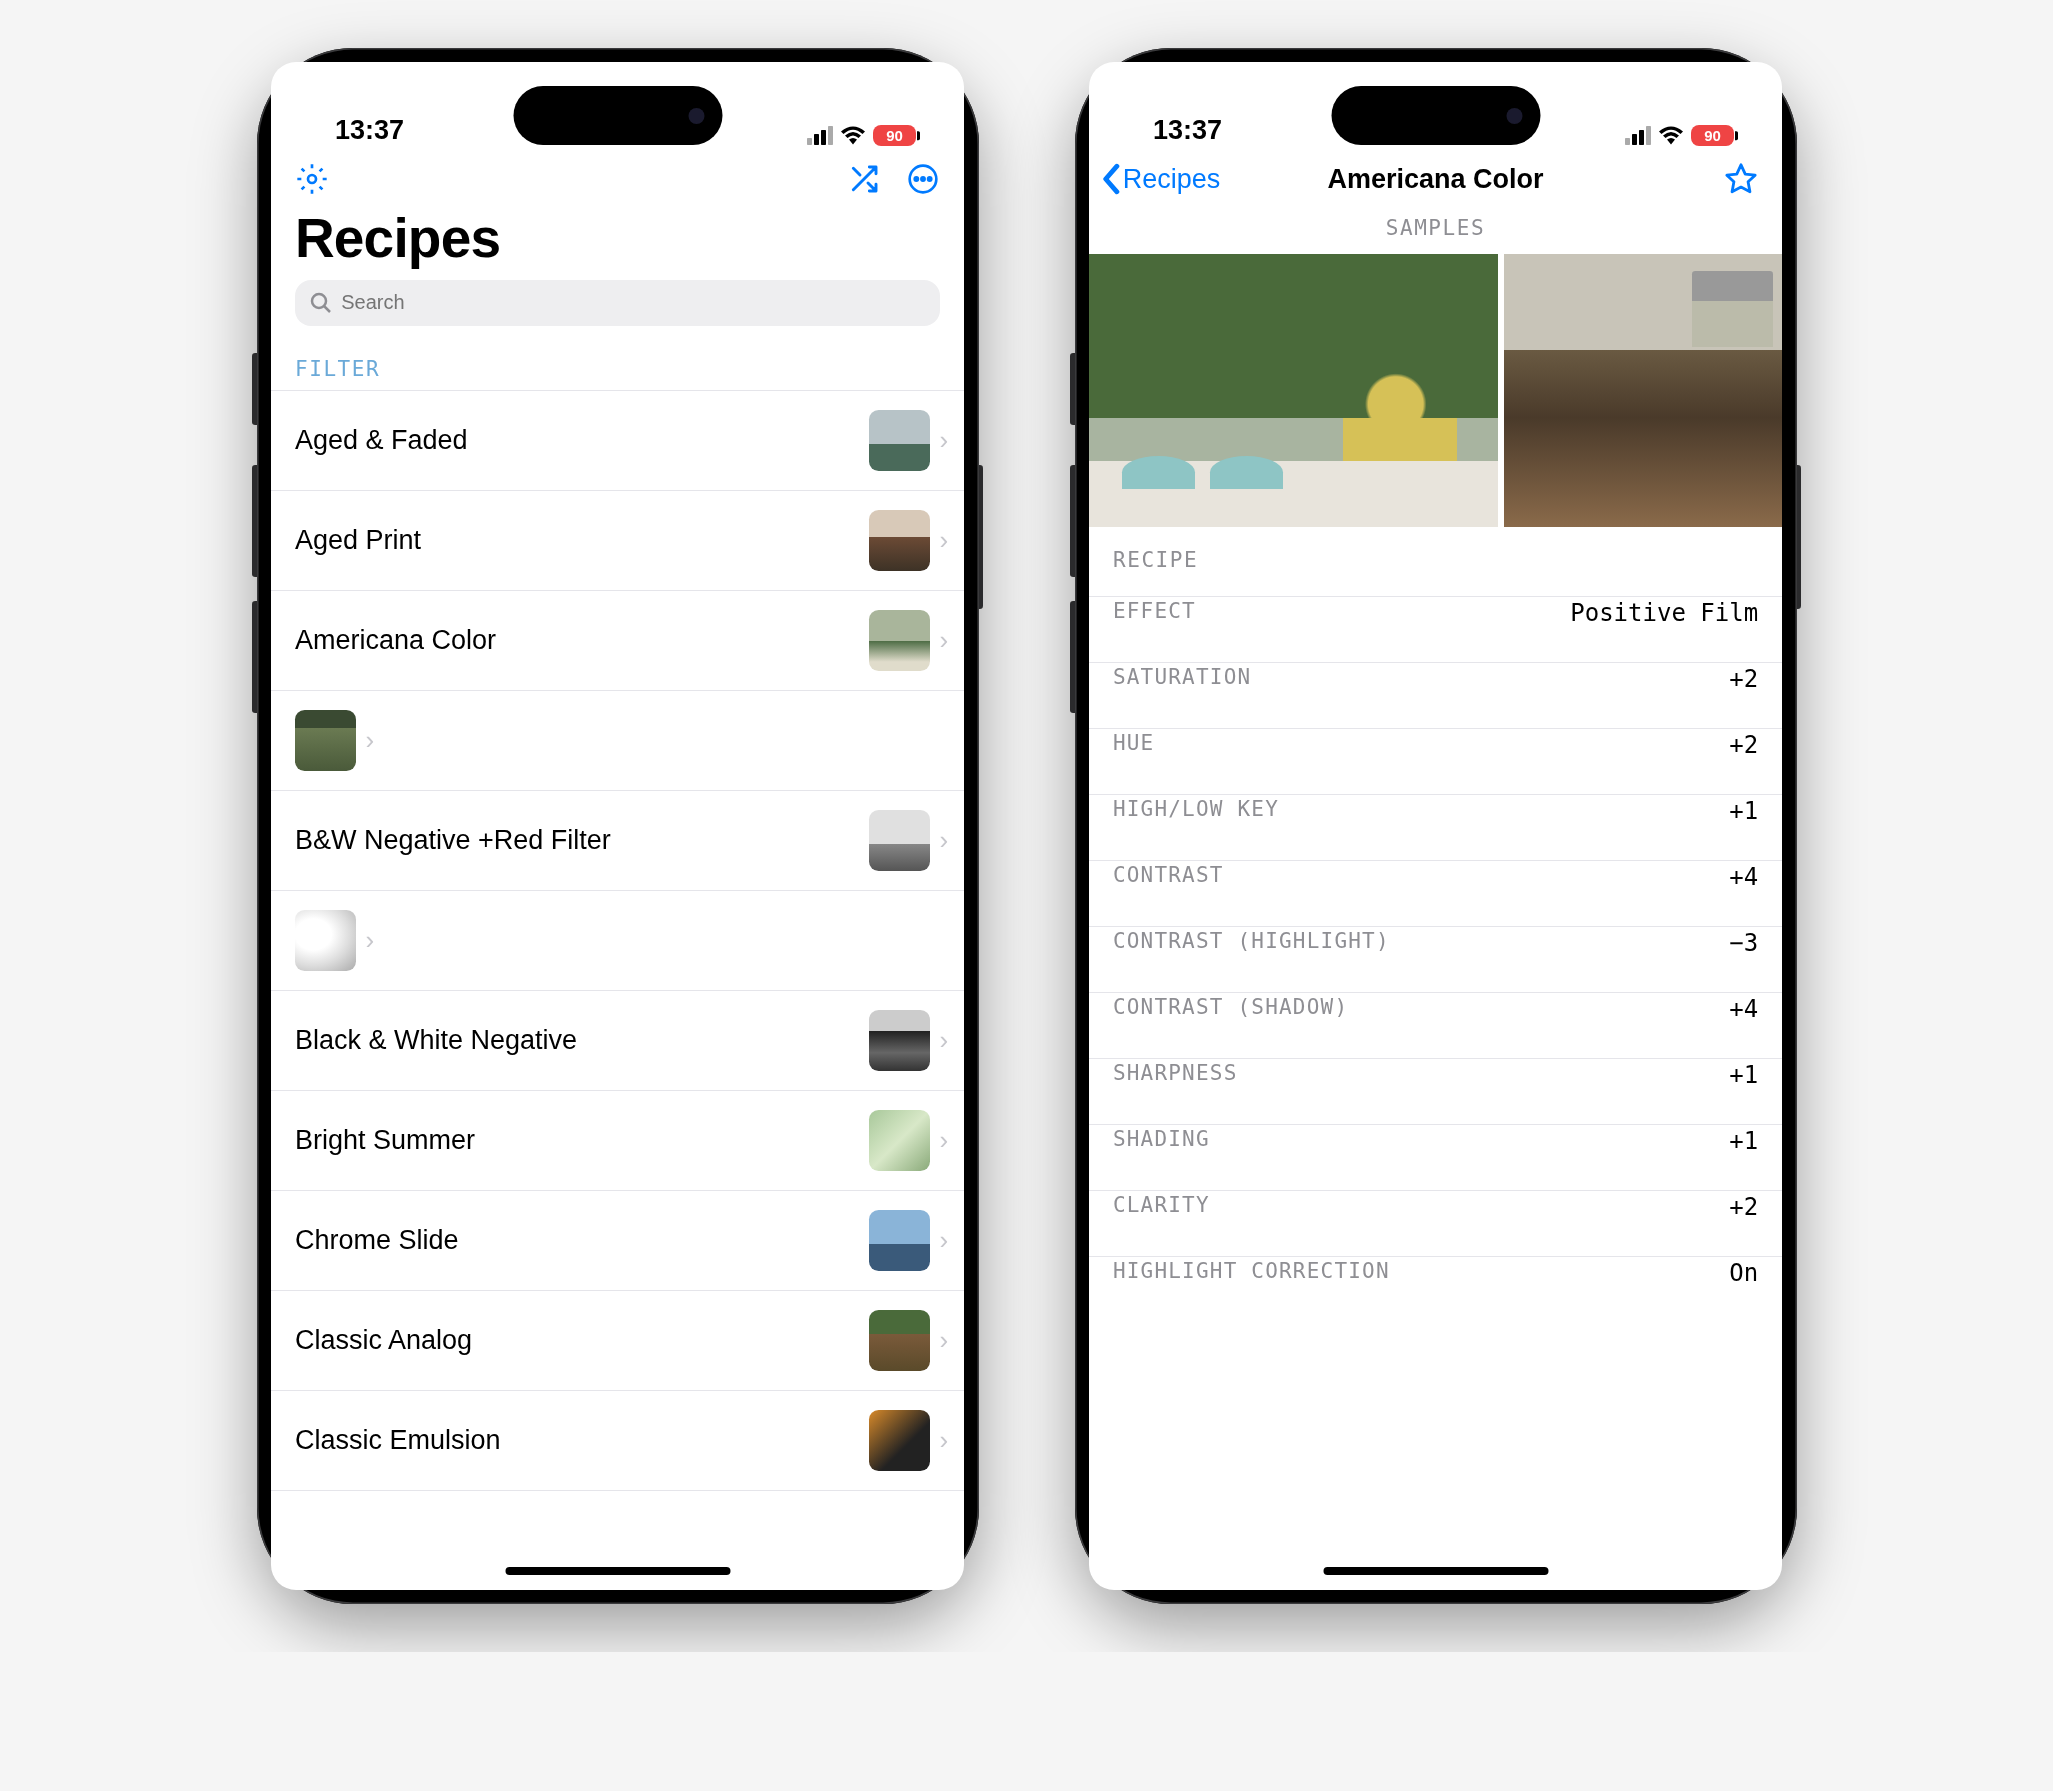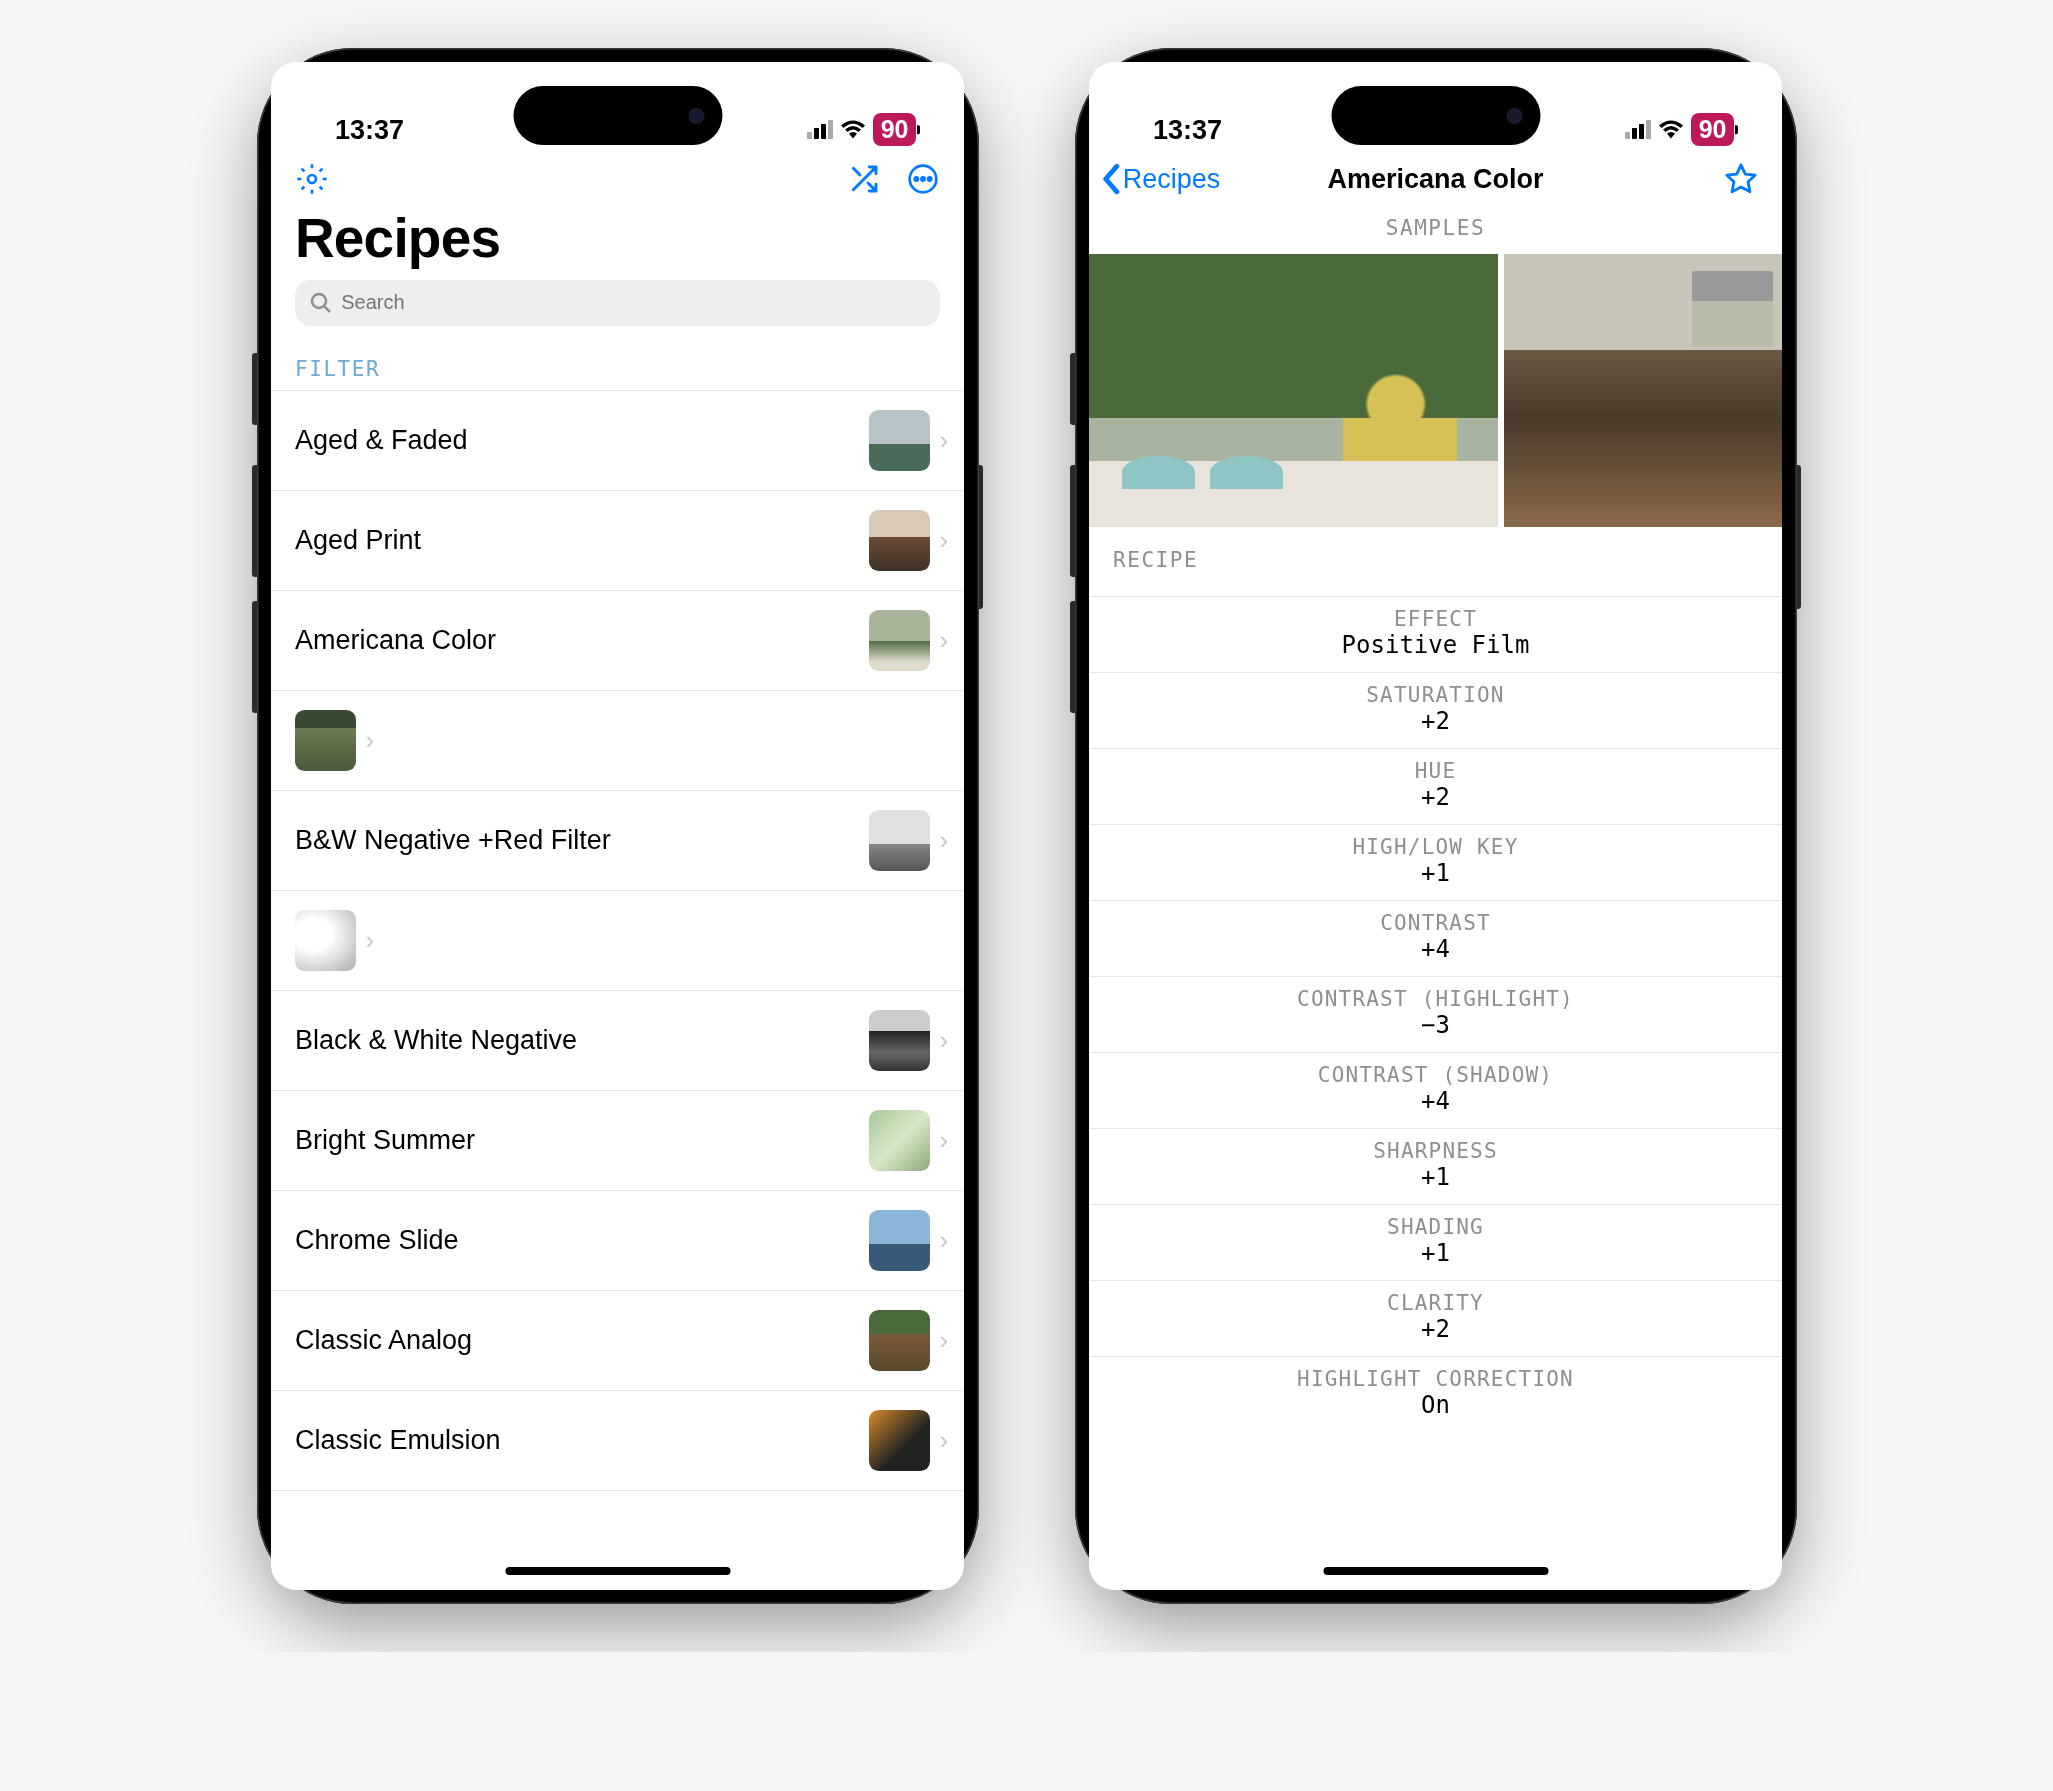--- a/index.html
+++ b/index.html
@@ -87,24 +87,24 @@
   .status-right { display:flex; align-items:center; gap:8px; }
   .signal-bars { display:flex; align-items:flex-end; gap:2.4px; height:19px;}
   .signal-bars span { width:4.8px; background:#aaa; border-radius:0.8px;}
   .signal-bars span:nth-child(1){height:7.2px;}
   .signal-bars span:nth-child(2){height:11.2px; background:#000;}
   .signal-bars span:nth-child(3){height:15.2px; background:#000;}
   .signal-bars span:nth-child(4){height:19px; background:#aaa;}
   .wifi-icon { width:24px; height:19px; }
   .battery-pill {
     display:flex; align-items:center;
-    background:#be185d; color:#fff;
+    background:#ef4444; color:#fff;
     border-radius:8px;
     padding:1.6px 6.4px;
-    font-size:25px; font-weight:700;
+    font-size:15px; font-weight:700;
     min-width:43px; justify-content:center;
     position:relative;
   }
   .battery-pill::after {
     content:""; position:absolute; right:-4px; top:50%;
     transform:translateY(-50%);
     width:3.2px; height:9.6px; background:#000;
     border-radius:0 1.6px 1.6px 0;
   }
 
@@ -183,25 +183,24 @@
   .sample-img.s1 { width:409px; margin-left:0;}
   .sample-img.s2 { width:313px;}
   .recipe-section-header {
     font-family: ui-monospace, "SF Mono", Menlo, monospace;
     font-size: 21px;
     letter-spacing: 1.6px;
     color:#8e8e93;
     padding: 21px 24px 24px;
   }
   .param-row {
-    display:flex; justify-content:space-between; align-items:center;
-    padding: 10px 24px 13px 24px;
+    display:flex; justify-content:space-between; align-items:flex-start;
+    padding: 2px 24px 13px 24px;
     border-top:0.8px solid #e5e5ea;
     min-height:66px;
-    flex-direction:column;
   }
   .param-label {
     font-family: ui-monospace, "SF Mono", Menlo, monospace;
     font-size: 21px;
     letter-spacing: 1.2px;
     color:#8e8e93;
   }
   .param-value {
     font-family: ui-monospace, "SF Mono", Menlo, monospace;
     font-size: 24px;

